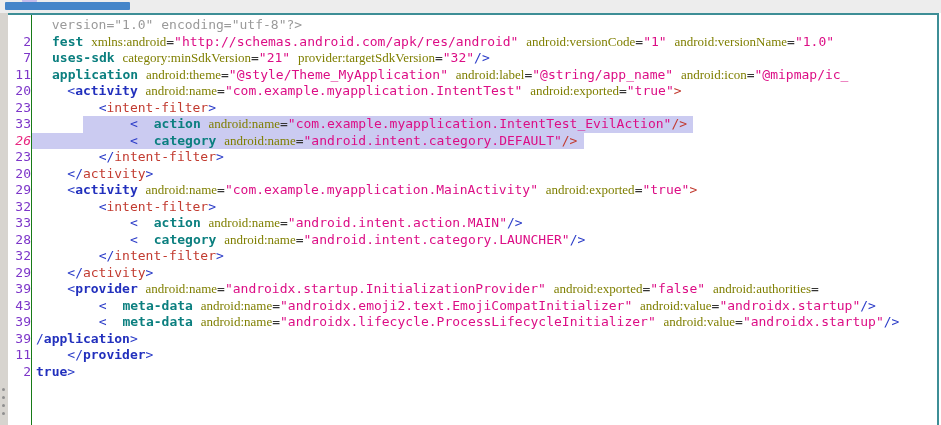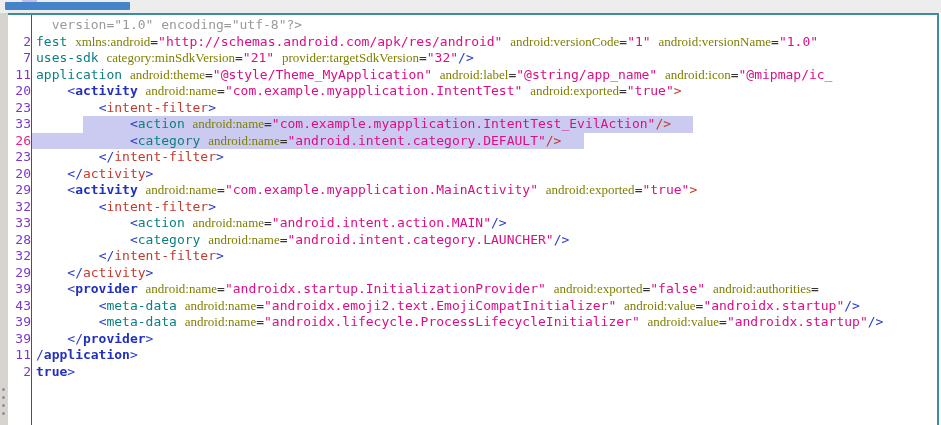--- a/index.html
+++ b/index.html
@@ -24,32 +24,32 @@
   }
   .gutter{
     position:absolute;left:0;top:0;bottom:0;width:23px;
     border-right:1px solid var(--c-gline);
     padding-top:2px;box-sizing:content-box;
   }
   .gutter .num{
     height:16.5px;line-height:16.5px;font-size:13px;text-align:right;
     color:var(--c-num);white-space:pre;
   }
-  .gutter .num.active{color:var(--c-numact);}
+  .gutter .num.active{color:var(--c-numact);font-style:italic;}
   .code-area{
     position:absolute;left:24px;top:0;right:0;bottom:0;
     padding:2px 0 0 4px;overflow:hidden;
   }
   .line{
     position:relative;height:16.5px;line-height:16.5px;font-size:13px;
     white-space:pre;color:#000;
   }
   .line .hl{position:absolute;top:0;bottom:0;background:var(--c-sel);}
   .line .txt{position:relative;}
-  .k-T{color:var(--c-T);font-weight:normal;}
+  .k-T{color:var(--c-T);font-weight:bold;margin-left:16px;}
   .k-B{color:var(--c-B);font-weight:bold;}
   .k-R{color:var(--c-R);}
   .k-a{color:var(--c-a);font-family:Liberation Serif, serif;}
   .k-v{color:var(--c-v);}
   .k-p{color:var(--c-p);}
   .k-e{color:var(--c-e);}
   .k-x{color:var(--c-x);}
   .k-s{color:#000;}
 </style>
 </head>
@@ -107,17 +107,17 @@
       <div class="line"><span class="txt"><span class="k-s">    </span><span class="k-p">&lt;/</span><span class="k-R">activity</span><span class="k-p">&gt;</span></span></div>
       <div class="line"><span class="txt"><span class="k-s">    </span><span class="k-p">&lt;</span><span class="k-B">activity</span><span class="k-s"> </span><span class="k-a">android:name</span><span class="k-e">=</span><span class="k-v">"com.example.myapplication.MainActivity"</span><span class="k-s"> </span><span class="k-a">android:exported</span><span class="k-e">=</span><span class="k-v">"true"</span><span class="k-R">&gt;</span></span></div>
       <div class="line"><span class="txt"><span class="k-s">        </span><span class="k-p">&lt;</span><span class="k-R">intent-filter</span><span class="k-p">&gt;</span></span></div>
       <div class="line"><span class="txt"><span class="k-s">            </span><span class="k-p">&lt;</span><span class="k-T">action</span><span class="k-s"> </span><span class="k-a">android:name</span><span class="k-e">=</span><span class="k-v">"android.intent.action.MAIN"</span><span class="k-p">/&gt;</span></span></div>
       <div class="line"><span class="txt"><span class="k-s">            </span><span class="k-p">&lt;</span><span class="k-T">category</span><span class="k-s"> </span><span class="k-a">android:name</span><span class="k-e">=</span><span class="k-v">"android.intent.category.LAUNCHER"</span><span class="k-p">/&gt;</span></span></div>
       <div class="line"><span class="txt"><span class="k-s">        </span><span class="k-p">&lt;/</span><span class="k-R">intent-filter</span><span class="k-p">&gt;</span></span></div>
       <div class="line"><span class="txt"><span class="k-s">    </span><span class="k-p">&lt;/</span><span class="k-R">activity</span><span class="k-p">&gt;</span></span></div>
       <div class="line"><span class="txt"><span class="k-s">    </span><span class="k-p">&lt;</span><span class="k-B">provider</span><span class="k-s"> </span><span class="k-a">android:name</span><span class="k-e">=</span><span class="k-v">"androidx.startup.InitializationProvider"</span><span class="k-s"> </span><span class="k-a">android:exported</span><span class="k-e">=</span><span class="k-v">"false"</span><span class="k-s"> </span><span class="k-a">android:authorities</span><span class="k-e">=</span></span></div>
       <div class="line"><span class="txt"><span class="k-s">        </span><span class="k-p">&lt;</span><span class="k-T">meta-data</span><span class="k-s"> </span><span class="k-a">android:name</span><span class="k-e">=</span><span class="k-v">"androidx.emoji2.text.EmojiCompatInitializer"</span><span class="k-s"> </span><span class="k-a">android:value</span><span class="k-e">=</span><span class="k-v">"androidx.startup"</span><span class="k-p">/&gt;</span></span></div>
       <div class="line"><span class="txt"><span class="k-s">        </span><span class="k-p">&lt;</span><span class="k-T">meta-data</span><span class="k-s"> </span><span class="k-a">android:name</span><span class="k-e">=</span><span class="k-v">"androidx.lifecycle.ProcessLifecycleInitializer"</span><span class="k-s"> </span><span class="k-a">android:value</span><span class="k-e">=</span><span class="k-v">"androidx.startup"</span><span class="k-p">/&gt;</span></span></div>
+      <div class="line"><span class="txt"><span class="k-p">/</span><span class="k-B">application</span><span class="k-p">&gt;</span></span></div>
       <div class="line"><span class="txt"><span class="k-s">    </span><span class="k-p">&lt;/</span><span class="k-B">provider</span><span class="k-p">&gt;</span></span></div>
-      <div class="line"><span class="txt"><span class="k-p">/</span><span class="k-B">application</span><span class="k-p">&gt;</span></span></div>
       <div class="line"><span class="txt"><span class="k-B">true</span><span class="k-p">&gt;</span></span></div>
     </div>
 </div>
 
 </body></html>

